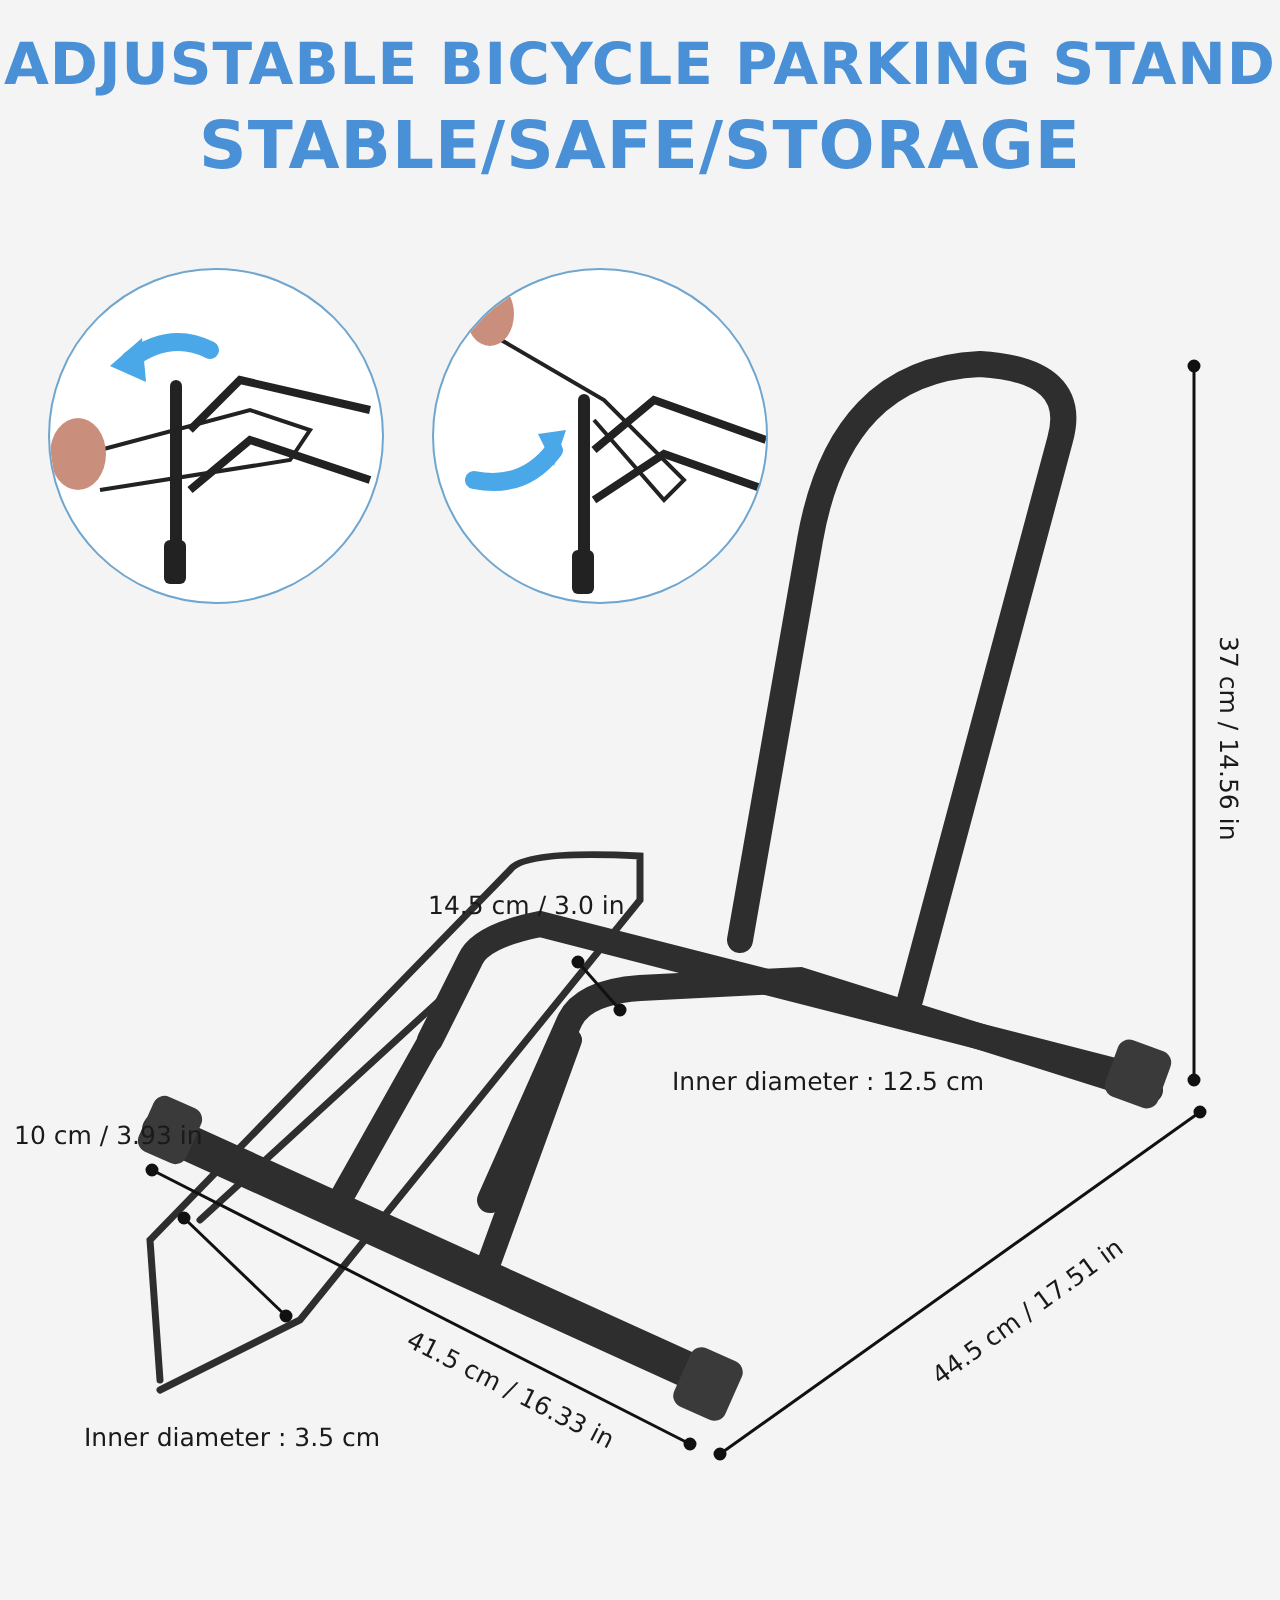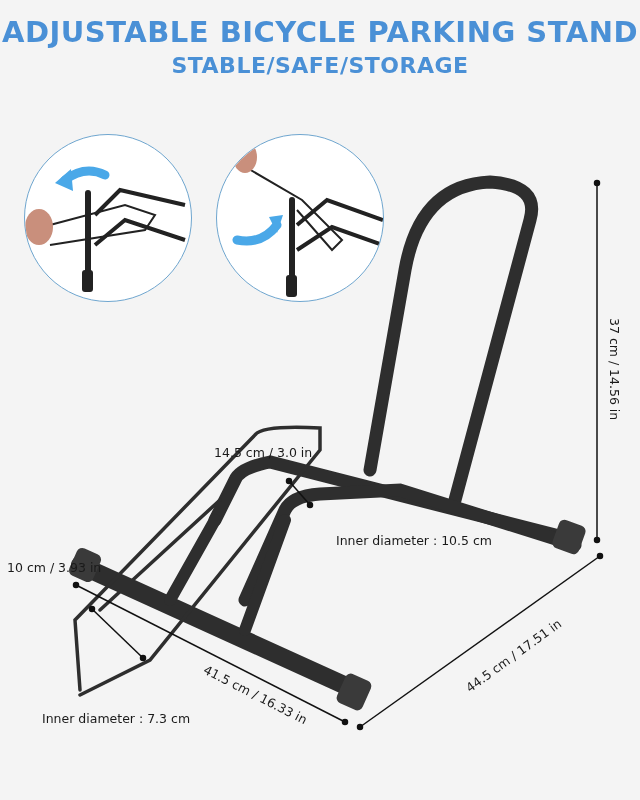--- a/index.html
+++ b/index.html
@@ -8,21 +8,21 @@
       background:#f4f4f4;
       font-family:"DejaVu Sans", sans-serif;
       position:relative;
     }
     .title {
       position:absolute; left:0; width:640px; text-align:center;
       color:#4a90d6; font-weight:bold; letter-spacing:0.5px;
       font-family:"DejaVu Sans", sans-serif;
     }
     .title.l1 { top:15px; font-size:29px; }
-    .title.l2 { top:53px; font-size:22px; }
+    .title.l2 { top:53px; font-size:33px; }
     .circle {
       position:absolute; width:166px; height:166px; border-radius:50%;
       background:#ffffff; border:1.5px solid #6fa6cf; overflow:hidden;
     }
     .circle svg { position:absolute; left:0; top:0; }
     .label {
       position:absolute; color:#1a1a1a; font-size:12.5px; white-space:nowrap;
       font-family:"DejaVu Sans", sans-serif;
     }
     .rot { transform-origin:left top; }
@@ -95,17 +95,17 @@
     <circle cx="92" cy="609" r="2.5"></circle>
       <circle cx="143" cy="658" r="2.5"></circle>
     <line x1="289" y1="481" x2="310" y2="505"></line>
     <circle cx="289" cy="481" r="2.5"></circle>
       <circle cx="310" cy="505" r="2.5"></circle>
   </g>
 </svg>
 
 <div class="label rot" style="left:622px; top:318px; transform:rotate(90deg);">37 cm / 14.56 in</div>
 <div class="label" style="left:214px; top:445px;">14.5 cm / 3.0 in</div>
-<div class="label" style="left:336px; top:533px;">Inner diameter : 10.5 cm</div>
+<div class="label" style="left:336px; top:533px;">Inner diameter : 12.5 cm</div>
 <div class="label" style="left:7px; top:560px;">10 cm / 3.93 in</div>
 <div class="label rot" style="left:208px; top:662px; transform:rotate(27deg);">41.5 cm / 16.33 in</div>
 <div class="label rot" style="left:463px; top:683px; transform:rotate(-36deg);">44.5 cm / 17.51 in</div>
-<div class="label" style="left:42px; top:711px;">Inner diameter : 7.3 cm</div>
+<div class="label" style="left:42px; top:711px;">Inner diameter : 3.5 cm</div>
 
 </body></html>

